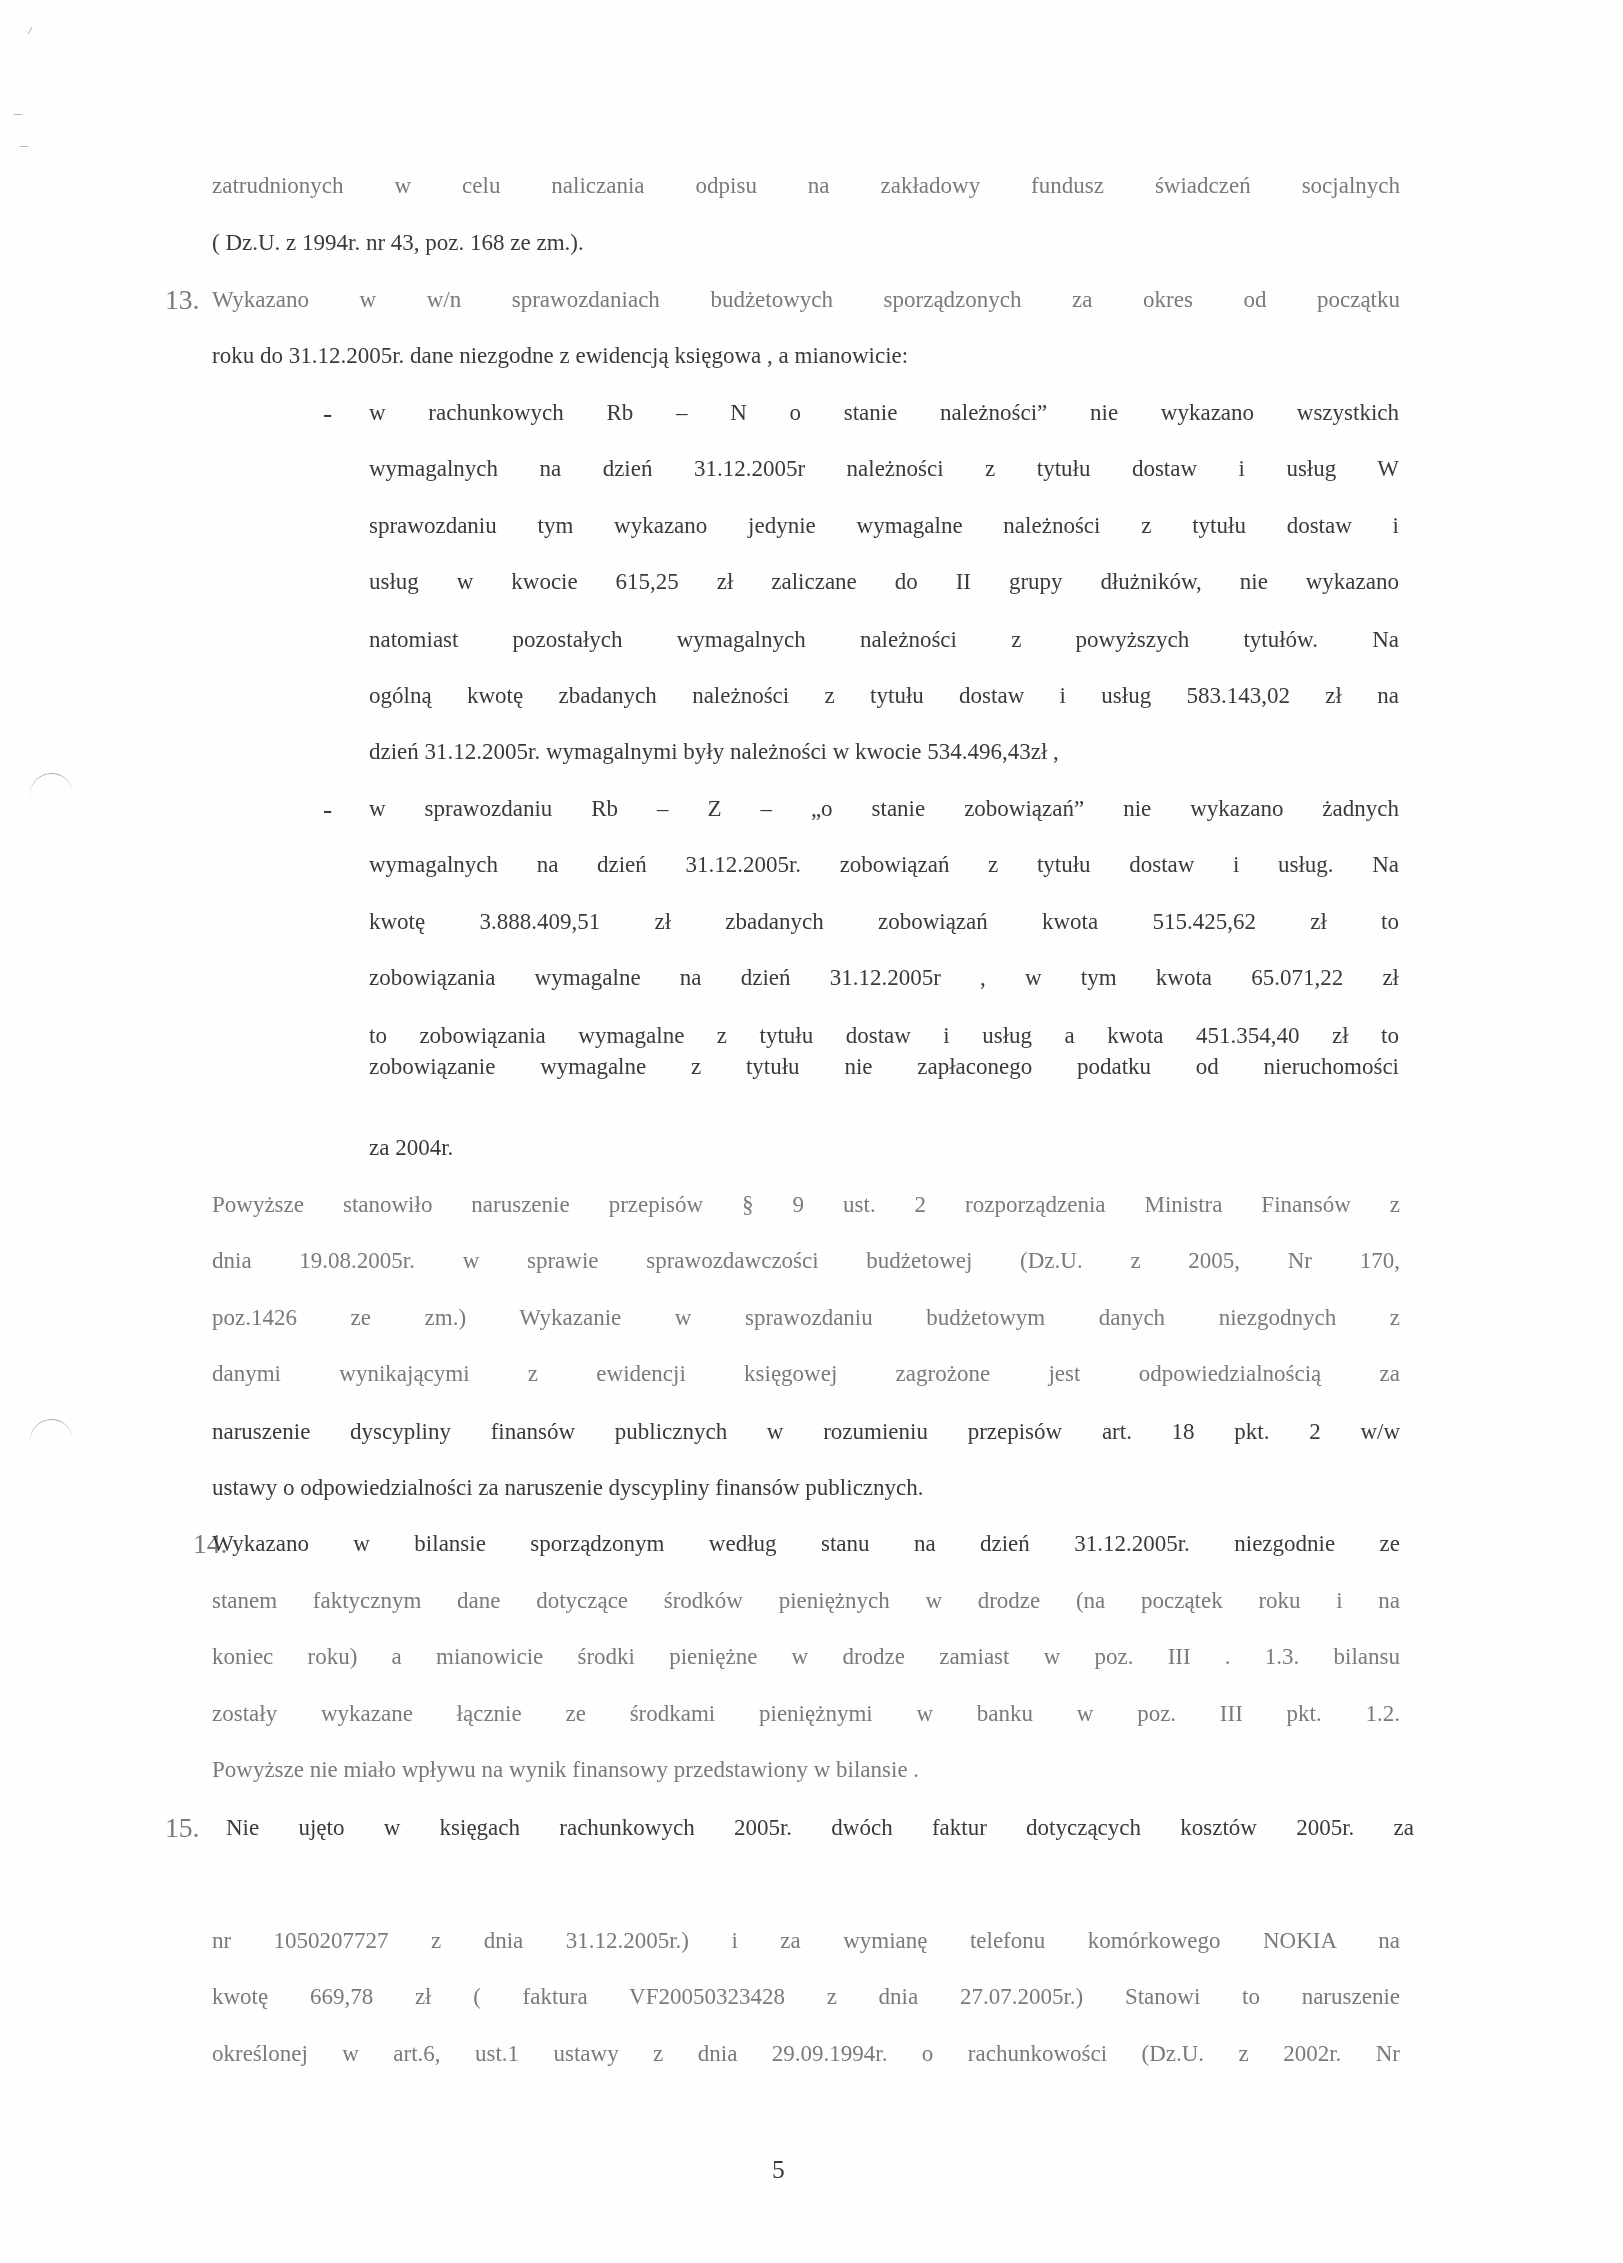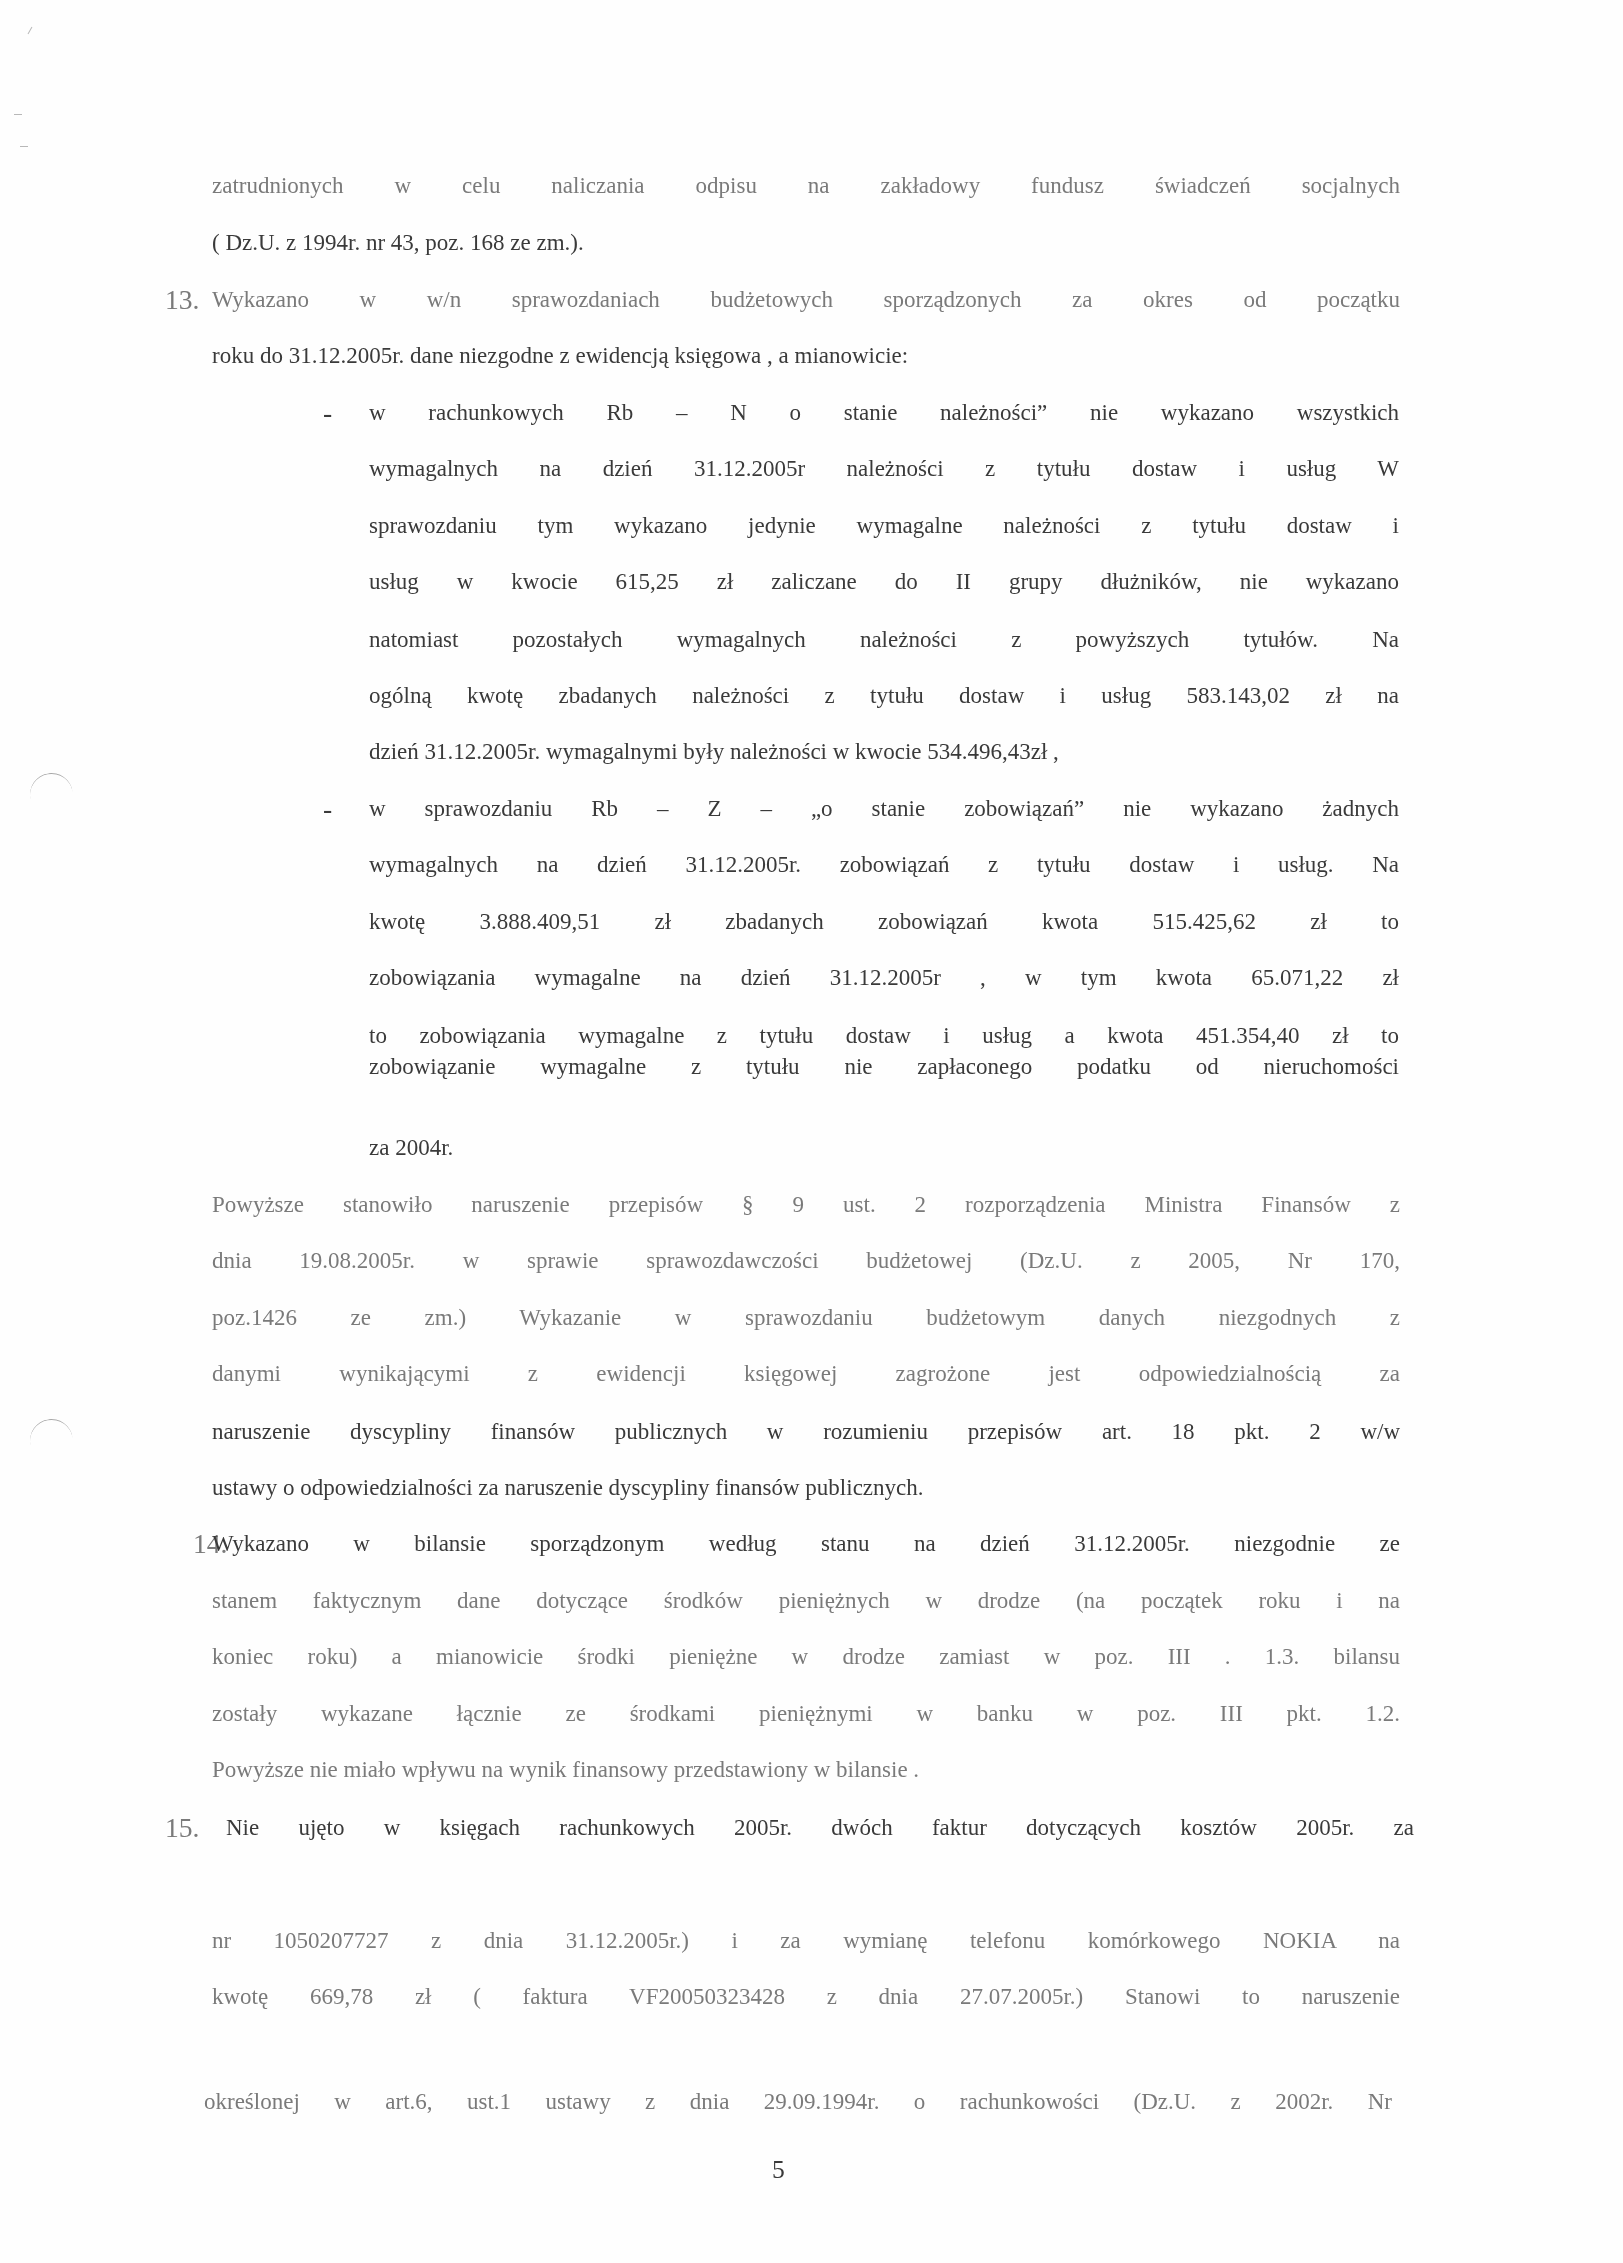--- a/index.html
+++ b/index.html
@@ -114,17 +114,17 @@
   <div class="line just" style="left:212px;top:1527px;width:1188px;">Wykazano w bilansie sporządzonym według stanu na dzień 31.12.2005r.  niezgodnie ze</div>
   <div class="line just faded" style="left:212px;top:1584px;width:1188px;">stanem faktycznym dane dotyczące środków pieniężnych w drodze (na początek roku i na</div>
   <div class="line just faded" style="left:212px;top:1640px;width:1188px;">koniec roku) a mianowicie środki pieniężne w drodze zamiast w poz. III . 1.3. bilansu</div>
   <div class="line just faded" style="left:212px;top:1697px;width:1188px;">zostały wykazane  łącznie ze środkami  pieniężnymi w banku w poz. III pkt. 1.2.</div>
   <div class="line faded" style="left:212px;top:1753px;">Powyższe nie miało wpływu na wynik finansowy przedstawiony w bilansie .</div>
 
   <div class="num faded" style="left:165px;top:1811px;">15.</div>
   <div class="line just" style="left:226px;top:1811px;width:1188px;">Nie ujęto w księgach rachunkowych 2005r. dwóch faktur dotyczących kosztów 2005r.  za</div>
   <div class="line just faded" style="left:212px;top:1924px;width:1188px;">nr 1050207727 z dnia 31.12.2005r.)  i za wymianę  telefonu komórkowego NOKIA na</div>
   <div class="line just faded" style="left:212px;top:1980px;width:1188px;">kwotę 669,78 zł (  faktura VF20050323428 z dnia 27.07.2005r.) Stanowi to naruszenie</div>
-  <div class="line just faded" style="left:204px;top:2037px;width:1188px;margin-top:48px;">określonej w art.6, ust.1 ustawy z dnia 29.09.1994r. o rachunkowości (Dz.U. z 2002r. Nr</div>
+  <div class="line just faded" style="left:212px;top:2037px;width:1188px;">określonej w art.6, ust.1 ustawy z dnia 29.09.1994r. o rachunkowości (Dz.U. z 2002r. Nr</div>
 
   <div class="page-number">5</div>
 </div>
 
 
 </body></html>

